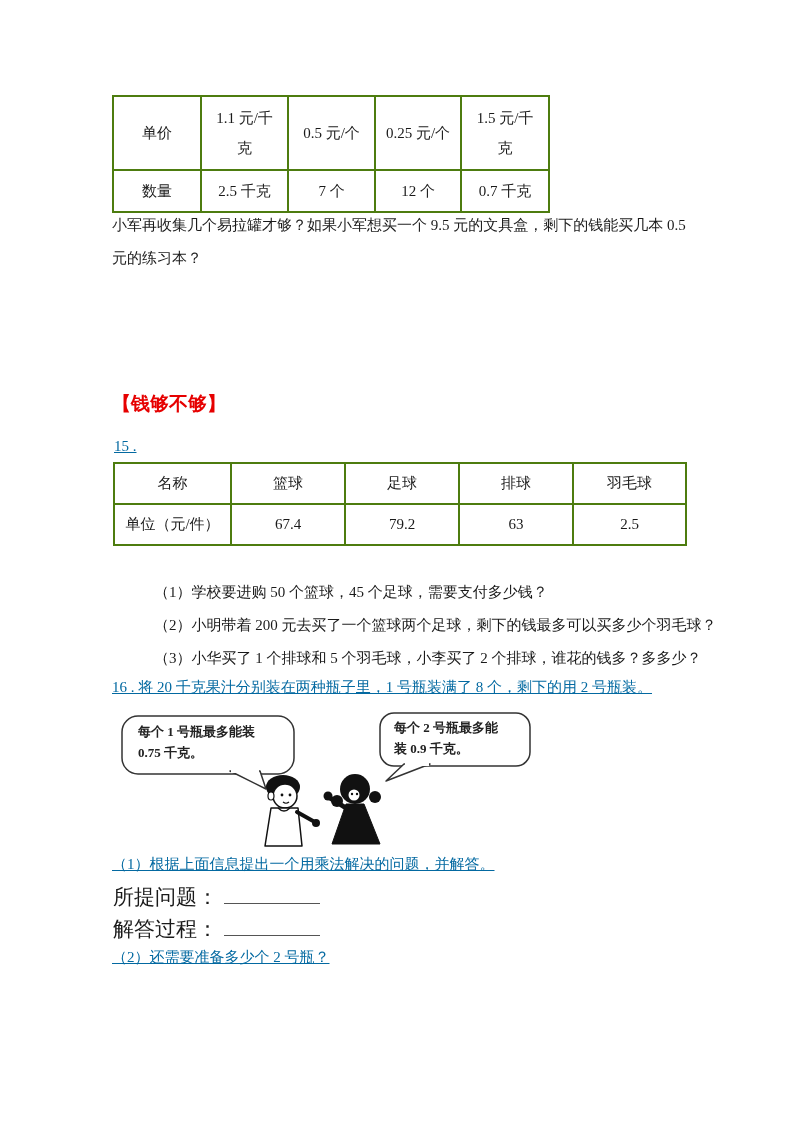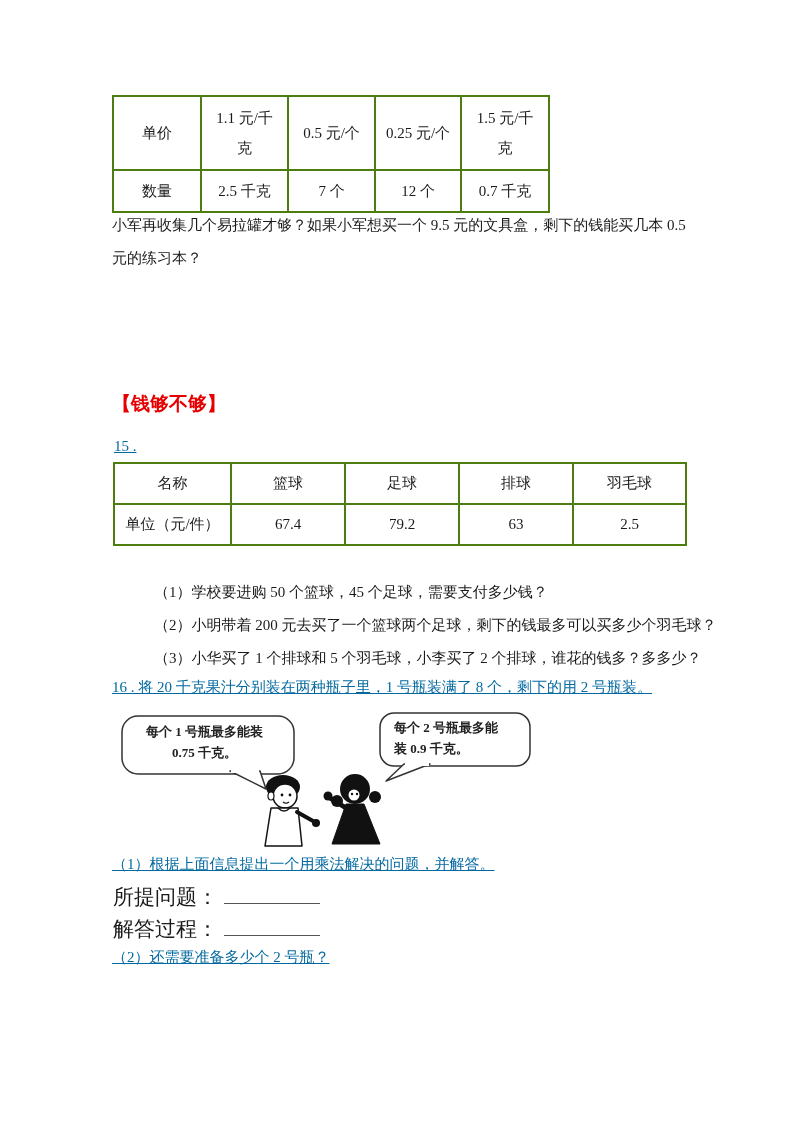--- a/index.html
+++ b/index.html
@@ -57,21 +57,21 @@
   .cartoon svg { position: absolute; left: 0; top: 0; }
   .bubble-text {
     position: absolute;
     font-size: 13px;
     line-height: 21px;
     font-weight: 600;
     color: #222222;
     white-space: nowrap;
     font-family: "Liberation Serif", "DejaVu Serif", serif;
   }
-  .bubble-text.left { left: 28px; top: 13px; text-align: center; }
+  .bubble-text.left { left: 20px; top: 13px; }
   .bubble-text.right { left: 276px; top: 9px; }
   .blank-row { position: absolute; left: 113px; font-size: 21px; line-height: 22px; white-space: nowrap; }
   .blank-underline {
     display: inline-block;
     width: 96px;
     height: 15px;
     border-bottom: 1.5px solid #555555;
     margin-left: 6px;
     vertical-align: baseline;
   }

